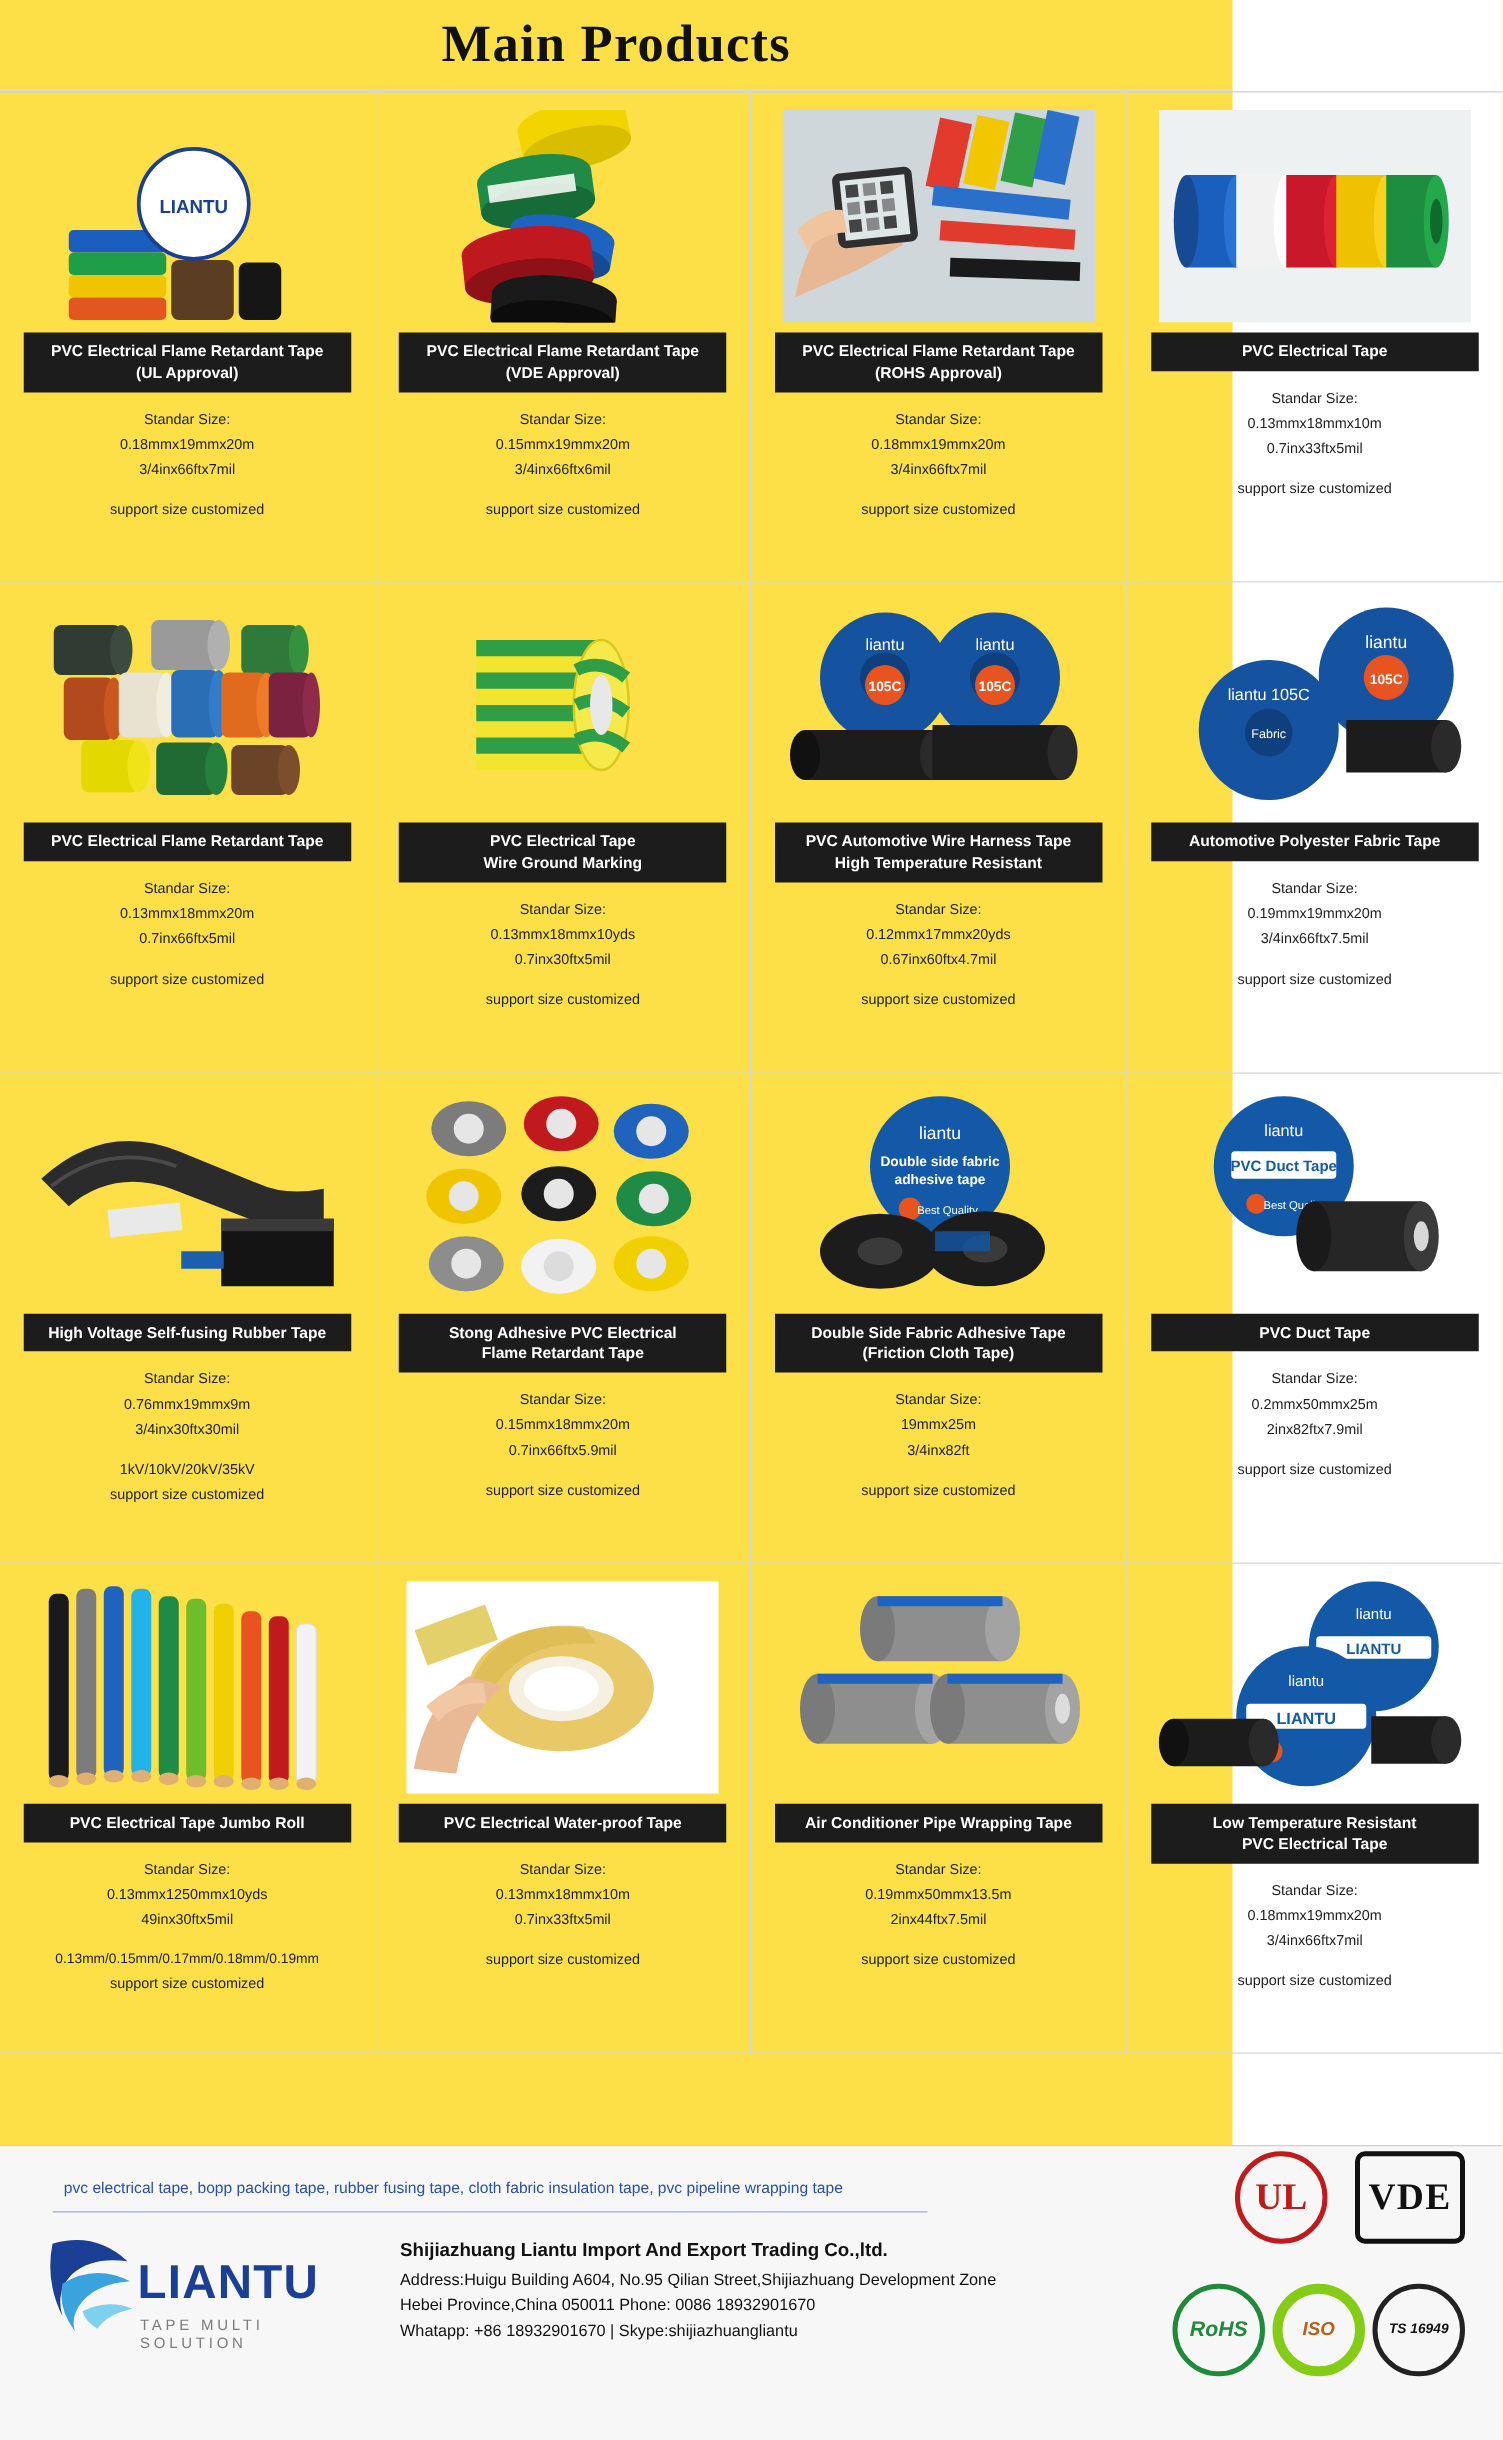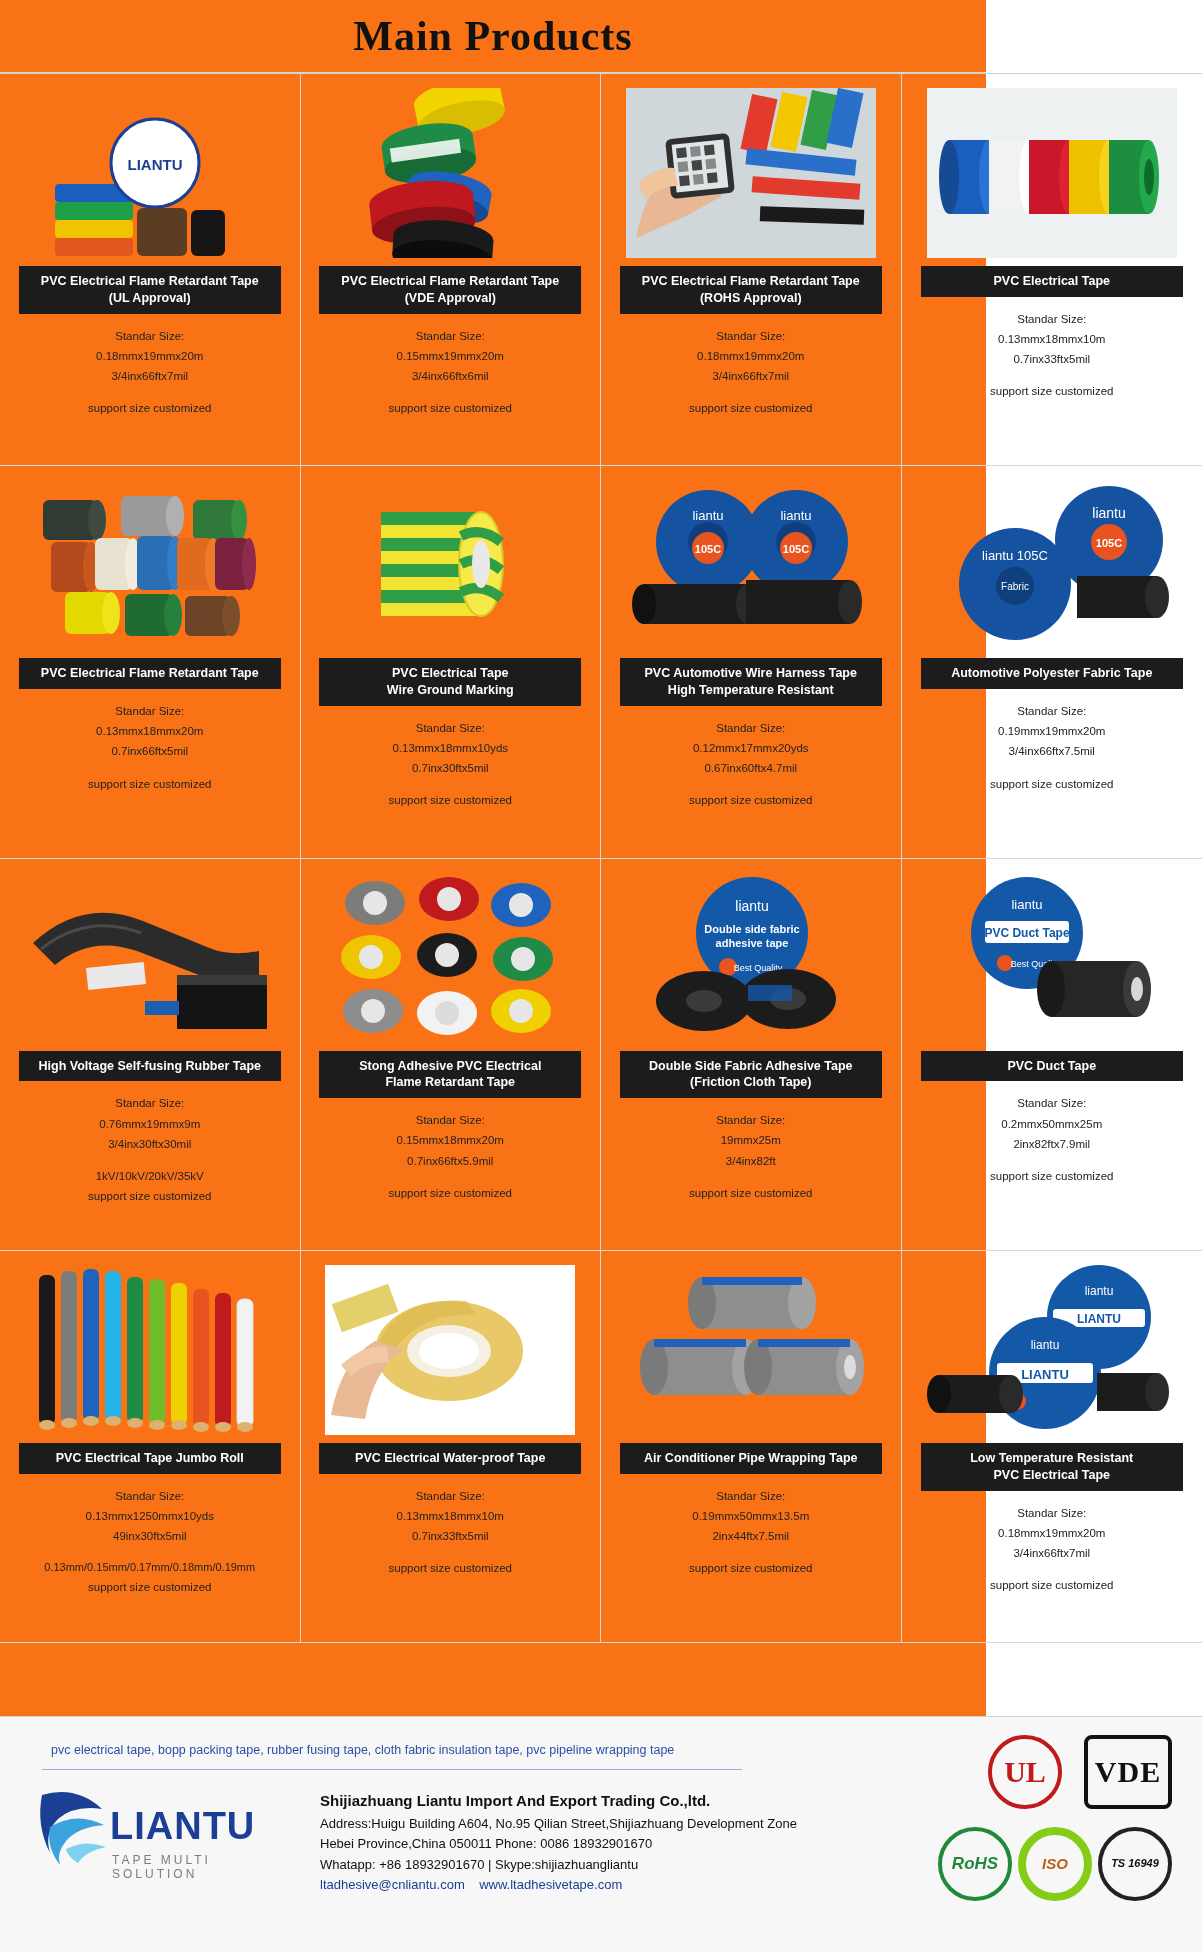--- a/index.html
+++ b/index.html
@@ -12,21 +12,21 @@
     height: 1952px;
     font-family: "Liberation Sans", sans-serif;
     color: #111;
     overflow: hidden;
   }
   .page {
     width: 986px;
     height: 1952px;
     position: relative;
     box-sizing: border-box;
-    background: #f97316;
+    background: #fde047;
   }
   .title-bar {
     height: 72px;
     display: flex;
     align-items: center;
     justify-content: center;
     border-bottom: 1px solid #d8d8d8;
   }
   .title-bar h1 {
     margin: 0;
@@ -153,21 +153,21 @@
     font-size: 15px;
     margin-bottom: 2px;
   }
   .company-block a {
     color: #1b3f94;
     text-decoration: none;
   }
   .cert-row {
     position: absolute;
     right: 30px;
-    top: 18px;
+    top: 4px;
     display: flex;
     gap: 22px;
     align-items: center;
   }
   .cert-row2 {
     position: absolute;
     right: 30px;
     top: 110px;
     display: flex;
     gap: 6px;
@@ -850,25 +850,20 @@
       </svg>
       <div class="logo-word">LIANTU</div>
       <div class="logo-sub">TAPE MULTI SOLUTION</div>
     </div>
 
     <div class="company-block">
       <div class="cname">Shijiazhuang Liantu Import And Export Trading Co.,ltd.</div>
       <div>Address:Huigu Building A604, No.95 Qilian Street,Shijiazhuang Development Zone</div>
       <div> Hebei Province,China 050011 Phone:  0086 18932901670</div>
       <div>Whatapp: +86 18932901670  |  Skype:shijiazhuangliantu</div>
-      <div>
-        <a href="#">ltadhesive@cnliantu.com</a>
-        &nbsp;&nbsp;
-        <a href="#">www.ltadhesivetape.com</a>
-      </div>
     </div>
 
     <div class="cert-row">
       <div class="badge badge-ul">UL</div>
       <div class="vde">VDE</div>
     </div>
 
     <div class="cert-row2">
       <div class="badge badge-rohs">RoHS</div>
       <div class="badge badge-iso">ISO</div>

